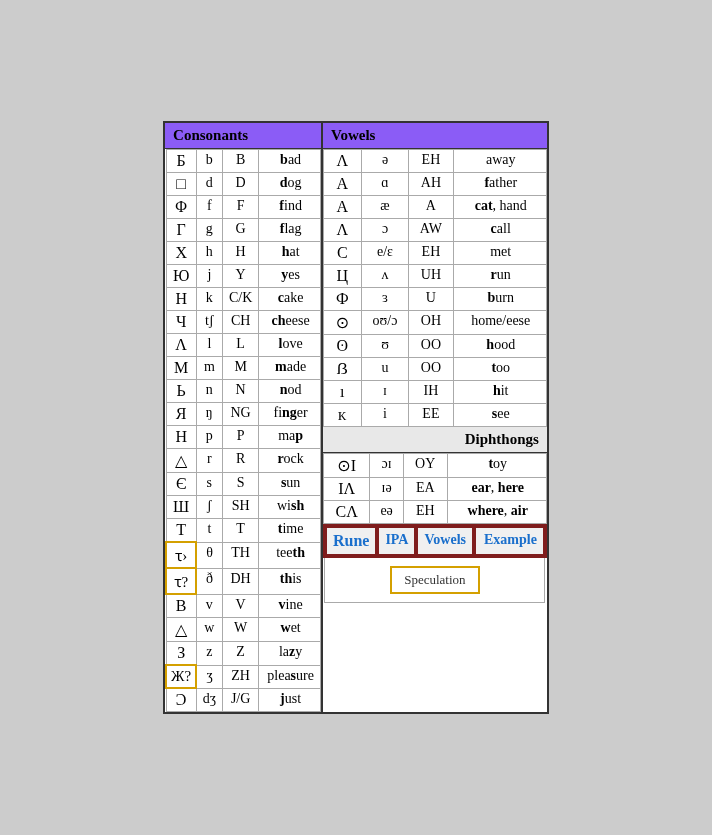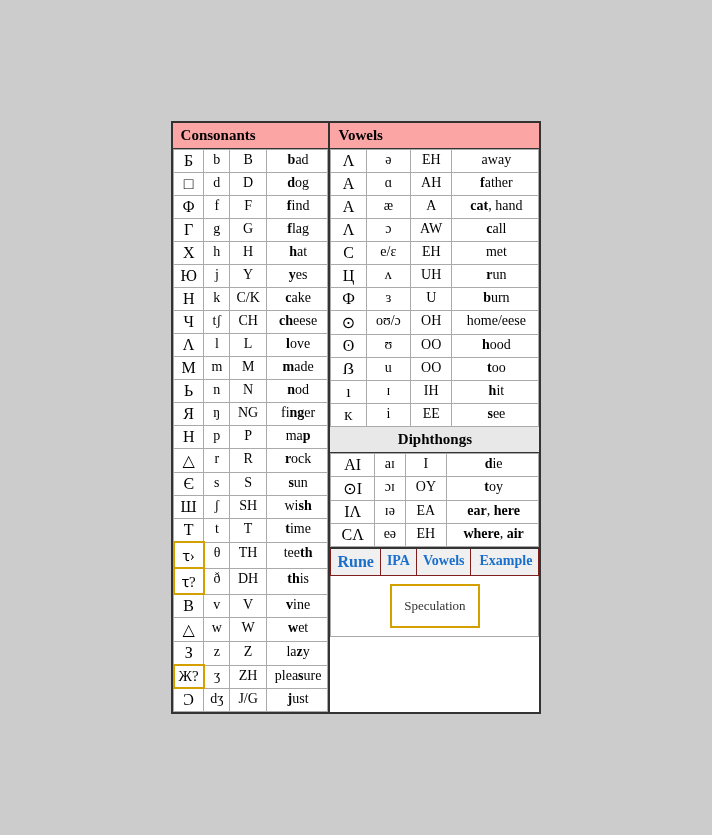--- a/index.html
+++ b/index.html
@@ -16,21 +16,21 @@
       border-collapse: collapse;
       border: 2px solid #333;
       background: white;
     }
     .outer-table td, .outer-table th {
       border: 1px solid #333;
       padding: 0;
       vertical-align: top;
     }
     .section-header {
-      background: #fca5a5;
+      background: #8b5cf6;
       font-weight: bold;
       font-size: 15px;
       padding: 4px 8px;
       border-bottom: 1px solid #333;
     }
     .inner-table {
       border-collapse: collapse;
       width: 100%;
     }
     .inner-table td {
@@ -47,35 +47,35 @@
       text-align: center;
       padding-left: 8px;
     }
     .footer-row td {
       color: #1a6fcc;
       font-weight: bold;
       font-size: 14px;
       text-align: center;
       background: #f0f0f0;
       padding: 4px 6px;
-      border: 1px solid #7f1d1d;
+      border: 4px solid #7f1d1d;
     }
     .speculation-label {
       display: inline-block;
       border: 2px solid #d4a000;
-      padding: 12px 12px;
+      padding: 4px 12px;
       font-size: 13px;
       color: #333;
     }
     .diphthong-header {
       background: #e8e8e8;
       font-weight: bold;
       font-size: 15px;
       padding: 4px 8px;
-      text-align: center;
+      text-align: right;
       border-bottom: 1px solid #333;
     }
     
     .b { font-weight: bold; }
   </style>
 </head>
 <body>
 
 <table class="outer-table">
   <tbody>
@@ -311,26 +311,20 @@
           <td>i</td>
           <td>EE</td>
           <td><span class="b">s</span>ee</td>
         </tr>
       </tbody>
           </table>
 
       <div class="diphthong-header">Diphthongs</div>
       <table class="inner-table">
         <tbody>
-              <tr>
-          <td>ΑΙ</td>
-          <td>aɪ</td>
-          <td>I</td>
-          <td><span class="b">d</span>ie</td>
-        </tr>
         <tr>
           <td>⊙Ι</td>
           <td>ɔɪ</td>
           <td>OY</td>
           <td><span class="b">t</span>oy</td>
         </tr>
         <tr>
           <td>ΙΛ</td>
           <td>ɪə</td>
           <td>EA</td>

